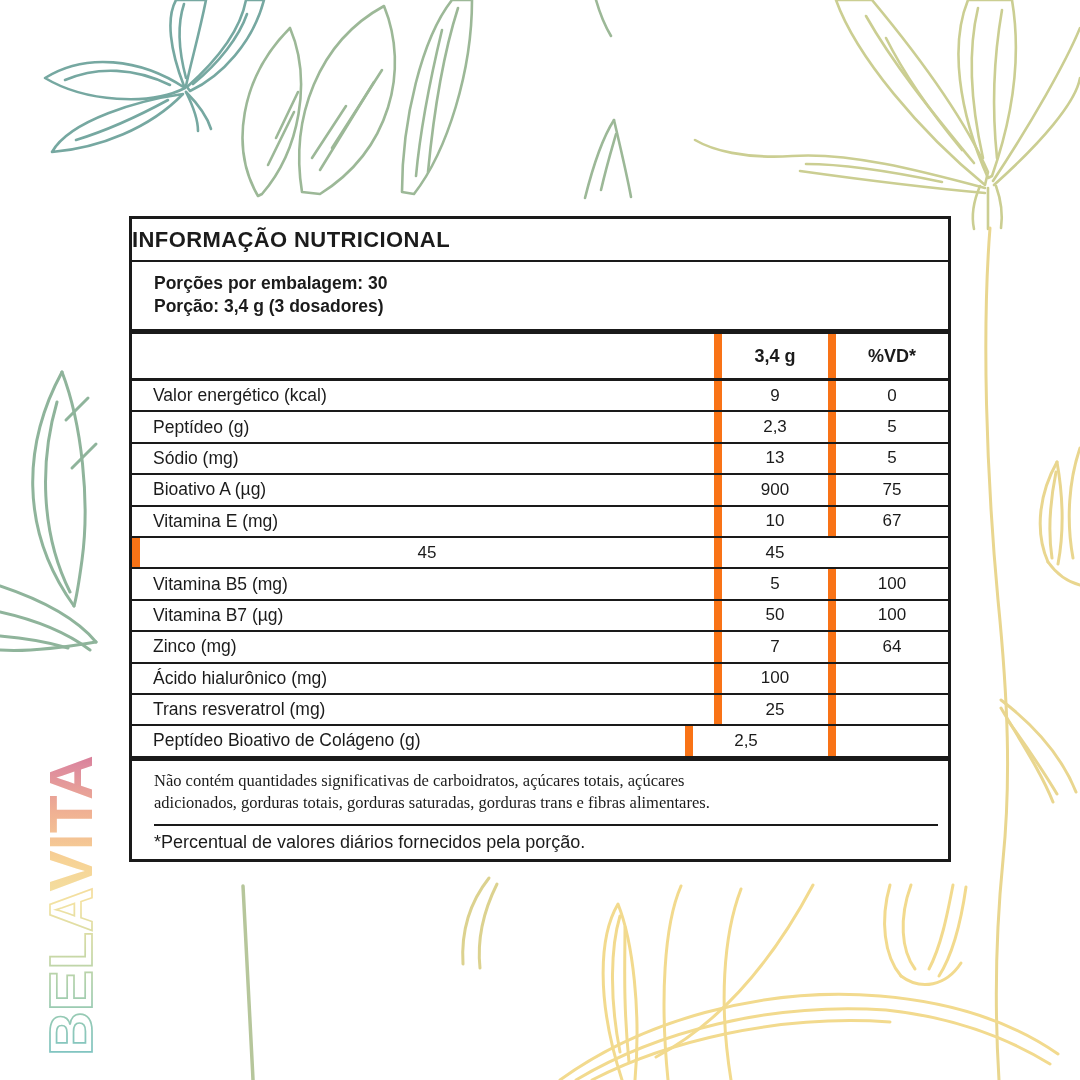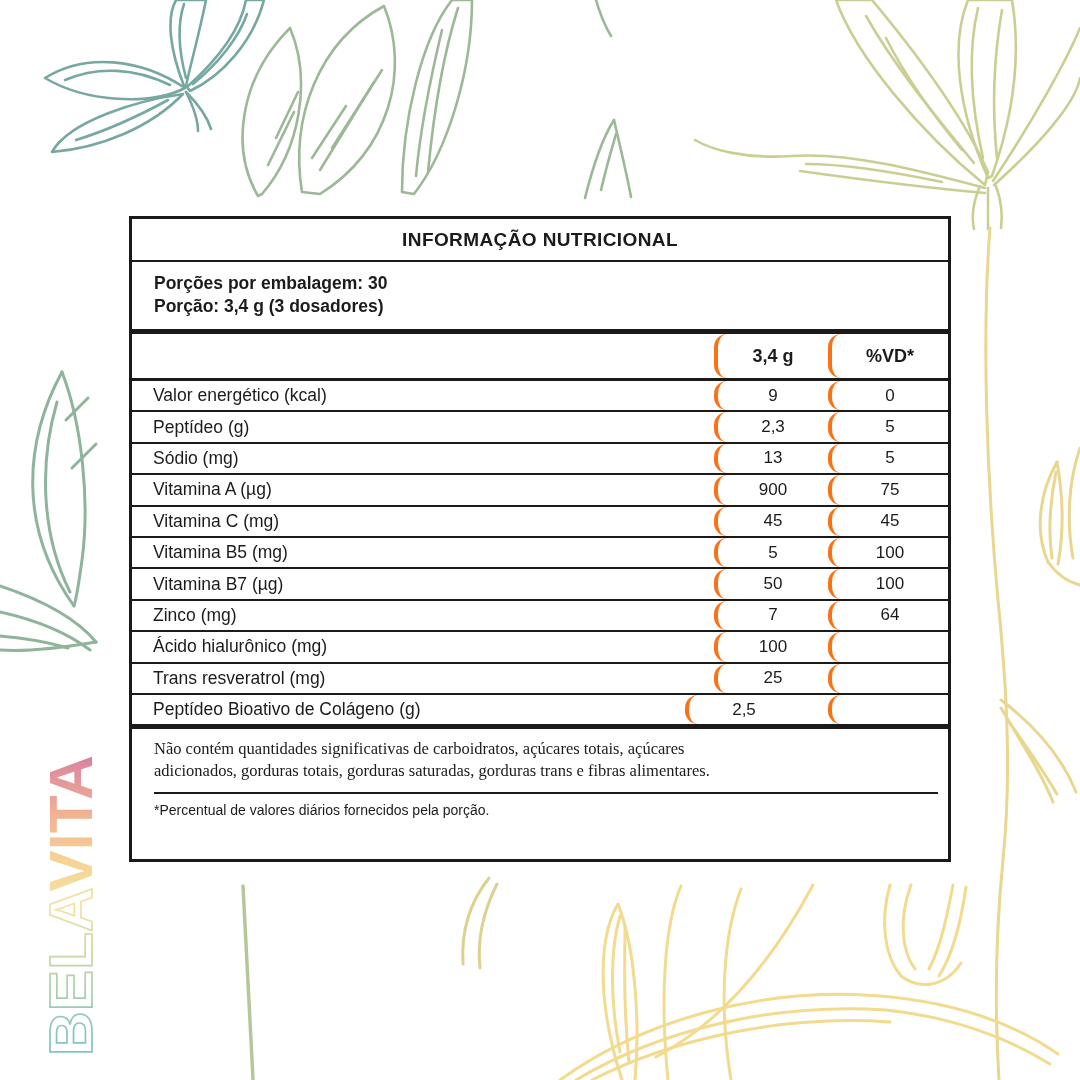--- a/index.html
+++ b/index.html
@@ -15,34 +15,34 @@
   .logo{position:absolute;left:16px;top:700px;z-index:2;}
   .logo text{font-family:"Liberation Sans",sans-serif;font-weight:bold;font-size:62px;letter-spacing:0px;}
   .logo .outline{fill:none;stroke:url(#logoGrad);stroke-width:1.7px;}
   .logo .solid{fill:url(#logoGrad);}
 
   
   .panel{
     position:absolute;left:129px;top:216px;width:822px;height:646px;
     background:#ffffff;border:3px solid #1a1a1a;box-sizing:border-box;z-index:2;
   }
-  .ptitle{text-align:center;font-weight:bold;font-size:19px;letter-spacing:.4px;padding-top:8px;line-height:26px;}
+  .ptitle{font-weight:bold;font-size:22px;letter-spacing:.4px;padding-top:8px;line-height:26px;}
   .title-rule{border-top:2px solid #1a1a1a;margin-top:7px;}
   .serving{padding:10px 22px 0 22px;font-size:17.5px;line-height:23px;font-weight:bold;}
   .ntable{margin-top:11px;border-top:5px solid #1a1a1a;border-bottom:5px solid #1a1a1a;}
   .nrow{display:grid;grid-template-columns:1fr 114px 120px;height:29.4px;border-bottom:2px solid #1a1a1a;}
   .nrow:last-child{border-bottom:none;gap:29px;}
   .nrow.head{height:44px;border-bottom:3px solid #1a1a1a;}
   .cell{display:flex;align-items:center;}
   .cell.lab{padding-left:21px;font-size:17.5px;}
-  .cell.val{justify-content:center;text-align:right;border-left:4px solid #f97316;font-size:17px;border-radius:13px;}
+  .cell.val{justify-content:center;text-align:right;border-left:8px solid #f97316;font-size:17px;}
   .nrow.head .cell.val{font-size:18px;font-weight:bold;}
   .note{margin:9px 22px 0 22px;font-size:16.5px;line-height:22px;white-space:pre-line;font-family:Liberation Serif, serif;}
   .foot-rule{border-top:2px solid #1a1a1a;margin:10px 10px 0 22px;}
-  .footnote{margin:7px 22px 0 22px;font-size:14px;line-height:18px;}
+  .footnote{margin:7px 22px 0 22px;font-size:18px;line-height:18px;}
 </style>
 </head>
 <body>
 
 <svg class="bg" width="1080" height="1080" viewBox="0 0 1080 1080">
   <g stroke="#76a8a1" stroke-width="2.6">
     <path d="M185,88 C140,58 85,53 45,78 C85,102 150,106 185,88 Z"></path>
     <path d="M170,85 C135,68 98,66 65,80"></path>
     <path d="M183,94 C150,128 100,148 52,152 C70,120 140,100 183,94 Z"></path>
     <path d="M168,100 C135,118 102,132 76,140"></path>
@@ -171,26 +171,30 @@
       <div class="cell lab">Peptídeo (g)</div>
       <div class="cell val">2,3</div>
       <div class="cell val">5</div>
     </div>
     <div class="nrow">
       <div class="cell lab">Sódio (mg)</div>
       <div class="cell val">13</div>
       <div class="cell val">5</div>
     </div>
     <div class="nrow">
-      <div class="cell lab">Vitamina A (µg)</div>
+      <div class="cell lab">Bioativo A (µg)</div>
       <div class="cell val">900</div>
       <div class="cell val">75</div>
     </div>
     <div class="nrow">
-      <div class="cell lab">Vitamina C (mg)</div>
+      <div class="cell lab">Vitamina E (mg)</div>
+      <div class="cell val">10</div>
+      <div class="cell val">67</div>
+    </div>
+    <div class="nrow">
       <div class="cell val">45</div>
       <div class="cell val">45</div>
     </div>
     <div class="nrow">
       <div class="cell lab">Vitamina B5 (mg)</div>
       <div class="cell val">5</div>
       <div class="cell val">100</div>
     </div>
     <div class="nrow">
       <div class="cell lab">Vitamina B7 (µg)</div>

